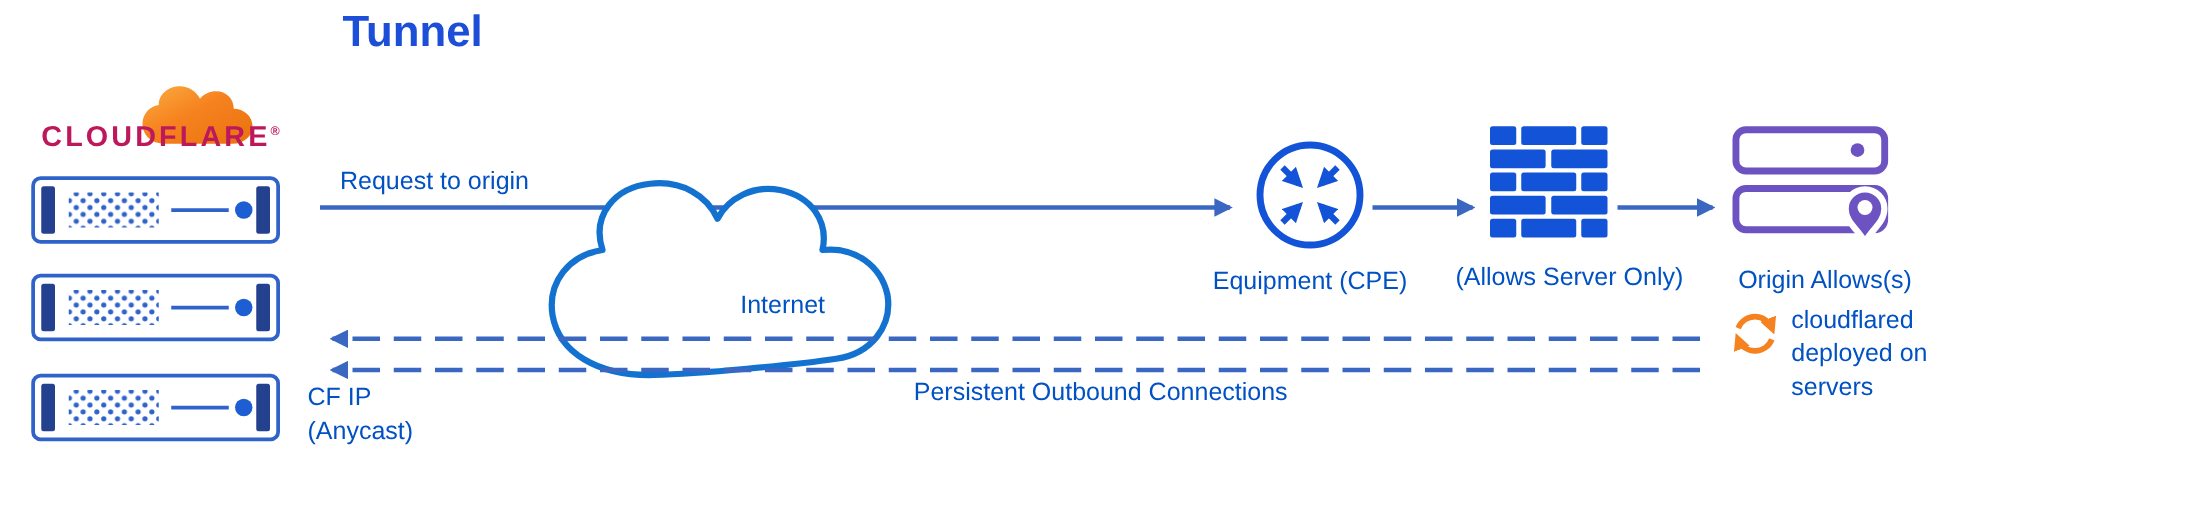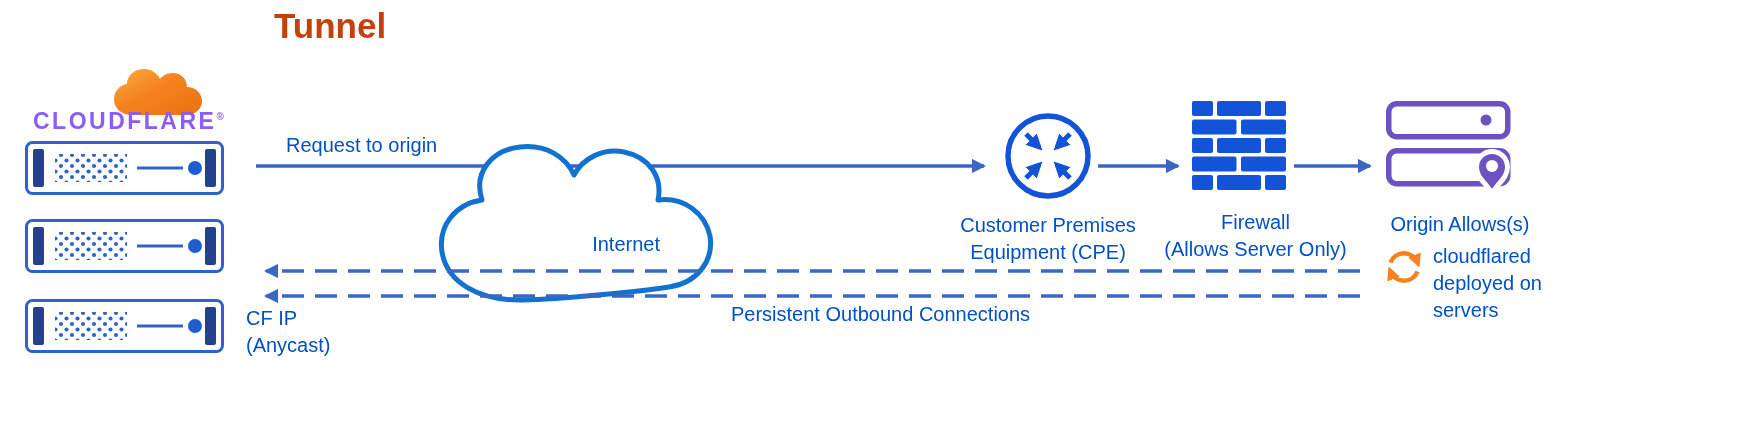--- a/index.html
+++ b/index.html
@@ -1,23 +1,23 @@
 <!DOCTYPE html>
 <html><head>
 <meta charset="utf-8">
 <style>
   html,body{margin:0;padding:0;}
   body{width:1754px;height:422px;background:#ffffff;position:relative;overflow:hidden;
        font-family:"Liberation Sans","DejaVu Sans",sans-serif;}
   svg.canvas{position:absolute;left:0;top:0;}
   .label{position:absolute;color:#0051c3;font-size:20px;font-weight:500;line-height:27px;white-space:nowrap;}
   .center{text-align:center;}
-  #title{position:absolute;left:274px;top:6px;font-size:35px;font-weight:700;color:#c2410c;}
-  #wordmark{position:absolute;left:33px;top:108px;font-size:23px;font-weight:800;
-            letter-spacing:2.5px;color:#8b5cf6;white-space:nowrap;}
+  #title{position:absolute;left:274px;top:6px;font-size:35px;font-weight:700;color:#1d4ed8;}
+  #wordmark{position:absolute;left:33px;top:96px;font-size:23px;font-weight:800;
+            letter-spacing:2.5px;color:#be185d;white-space:nowrap;}
   #wordmark sup{font-size:10px;letter-spacing:0;}
 </style>
 </head>
 <body>
 
 <svg class="canvas" width="1754" height="422" viewBox="0 0 1754 422">
   <defs>
     <marker id="arrLine" viewBox="0 0 10 10" refX="8.5" refY="5" markerWidth="4.2" markerHeight="4.2" orient="auto-start-reverse">
       <path d="M0 0 L10 5 L0 10 Z" fill="#3a67c2"></path>
     </marker>
@@ -115,31 +115,29 @@
   <g transform="translate(1404,267)">
     <path d="M -13.5 -4.5 A 14.5 14.5 0 0 1 13.5 -4.5" stroke="#f6821f" stroke-width="4.5" fill="none" marker-end="url(#arrOrange)"></path>
     <path d="M 13.5 4.5 A 14.5 14.5 0 0 1 -13.5 4.5" stroke="#f6821f" stroke-width="4.5" fill="none" marker-end="url(#arrOrange)"></path>
   </g>
 </svg>
 
 <div id="title">Tunnel</div>
 
 <div id="wordmark"><span>CLOUDFLARE</span><sup>®</sup></div>
 
-<div class="label" style="left:286px;top:132px;text-align:right;">Request to origin</div>
+<div class="label" style="left:272px;top:132px;text-align:right;">Request to origin</div>
 
 <div class="label center" style="left:480px;top:231px;width:180px;text-align:right;">Internet</div>
 
 <div class="label center" style="left:942px;top:212px;width:212px;">
-  <div>Customer Premises</div>
   <div>Equipment (CPE)</div>
 </div>
 
 <div class="label center" style="left:1148px;top:209px;width:215px;">
-  <div>Firewall</div>
   <div>(Allows Server Only)</div>
 </div>
 
 <div class="label center" style="left:1379px;top:211px;width:162px;">Origin Allows(s)</div>
 
 <div class="label" style="left:731px;top:301px;">Persistent Outbound Connections</div>
 
 <div class="label" style="left:246px;top:305px;">
   <div>CF IP</div>
   <div>(Anycast)</div>

